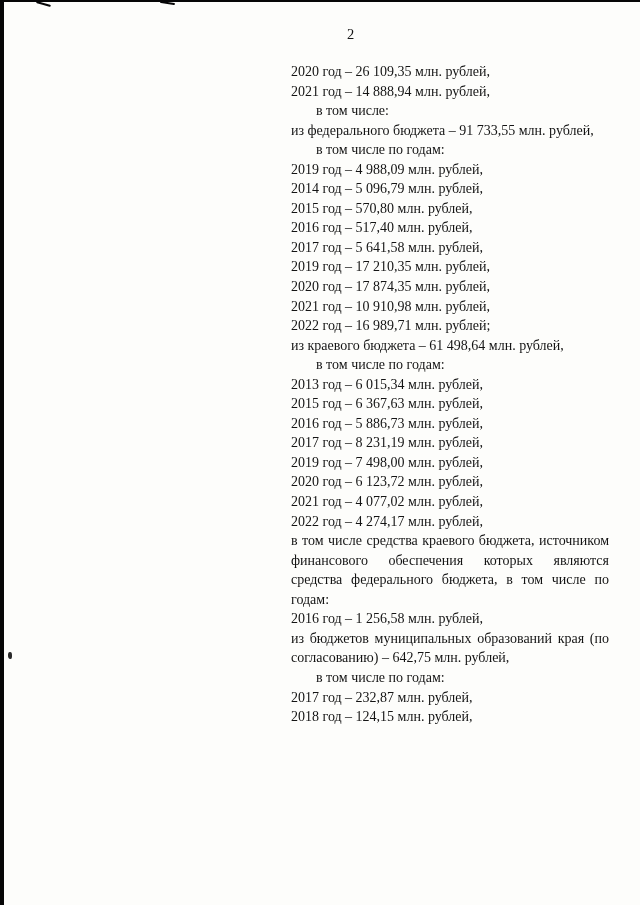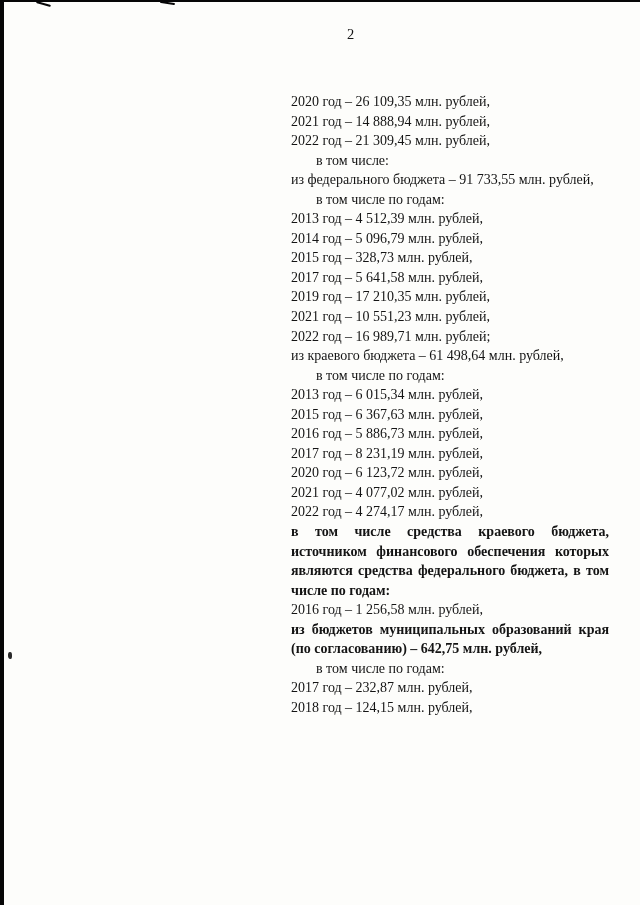--- a/index.html
+++ b/index.html
@@ -20,58 +20,60 @@
   .tick1{left:36px;top:3px;transform:rotate(16deg);}
   .tick2{left:160px;top:2px;transform:rotate(8deg);}
   .speck{position:absolute;left:8px;top:652px;width:4px;height:7px;background:#2a2a2a;border-radius:50% 50% 40% 60%;}
 
   .page-number{
     position:absolute;top:26px;left:347px;
     font-size:14.5px;line-height:16px;
   }
   .text-column{
     position:absolute;left:291px;top:62px;width:318px;
-    font-size:14px;line-height:19.55px;margin-top:30px;
+    font-size:14px;line-height:19.55px;
   }
   .line{white-space:normal;}
   .line.indent{padding-left:25px;}
-  .line.para{text-align:justify;font-weight:bold;}
+  .line.para{text-align:justify;}
 </style>
 </head>
 <body>
 
 <div class="page">
   <div class="edge-left"></div>
   <div class="edge-top"></div>
   <div class="tick tick1"></div>
   <div class="tick tick2"></div>
   <div class="speck"></div>
 
   <div class="page-number">2</div>
 
   <div class="text-column">
       <div class="line">2020 год – 26 109,35 млн. рублей,</div>
       <div class="line">2021 год – 14 888,94 млн. рублей,</div>
-      <div class="line">2022 год – 21 309,45 млн. рублей,</div>
       <div class="line indent">в том числе:</div>
       <div class="line">из федерального бюджета – 91 733,55 млн. рублей,</div>
       <div class="line indent">в том числе по годам:</div>
-      <div class="line">2013 год – 4 512,39 млн. рублей,</div>
+      <div class="line">2019 год – 4 988,09 млн. рублей,</div>
       <div class="line">2014 год – 5 096,79 млн. рублей,</div>
-      <div class="line">2015 год – 328,73 млн. рублей,</div>
+      <div class="line">2015 год – 570,80 млн. рублей,</div>
+      <div class="line">2016 год – 517,40 млн. рублей,</div>
       <div class="line">2017 год – 5 641,58 млн. рублей,</div>
       <div class="line">2019 год – 17 210,35 млн. рублей,</div>
-      <div class="line">2021 год – 10 551,23 млн. рублей,</div>
+      <div class="line">2020 год – 17 874,35 млн. рублей,</div>
+      <div class="line">2021 год – 10 910,98 млн. рублей,</div>
       <div class="line">2022 год – 16 989,71 млн. рублей;</div>
       <div class="line">из краевого бюджета – 61 498,64 млн. рублей,</div>
       <div class="line indent">в том числе по годам:</div>
       <div class="line">2013 год – 6 015,34 млн. рублей,</div>
       <div class="line">2015 год – 6 367,63 млн. рублей,</div>
       <div class="line">2016 год – 5 886,73 млн. рублей,</div>
       <div class="line">2017 год – 8 231,19 млн. рублей,</div>
+      <div class="line">2019 год – 7 498,00 млн. рублей,</div>
       <div class="line">2020 год – 6 123,72 млн. рублей,</div>
       <div class="line">2021 год – 4 077,02 млн. рублей,</div>
       <div class="line">2022 год – 4 274,17 млн. рублей,</div>
       <div class="line para">в том числе средства краевого бюджета, источником финансового обеспечения которых являются средства федерального бюджета, в том числе по годам:</div>
       <div class="line">2016 год – 1 256,58 млн. рублей,</div>
       <div class="line para">из бюджетов муниципальных образований края (по согласованию) – 642,75 млн. рублей,</div>
       <div class="line indent">в том числе по годам:</div>
       <div class="line">2017 год – 232,87 млн. рублей,</div>
       <div class="line">2018 год – 124,15 млн. рублей,</div>
     </div>

